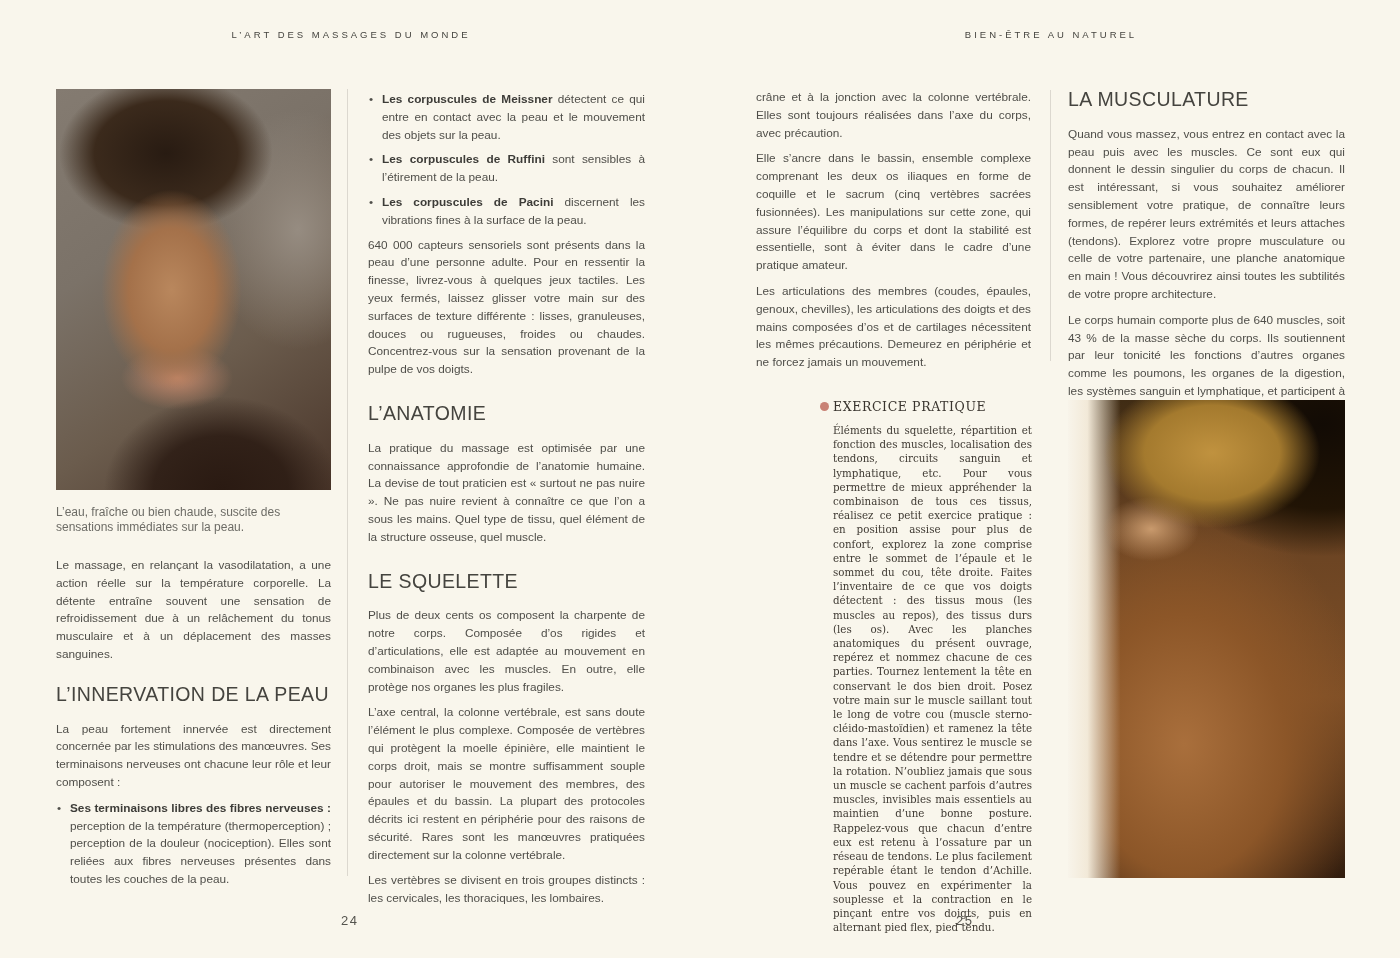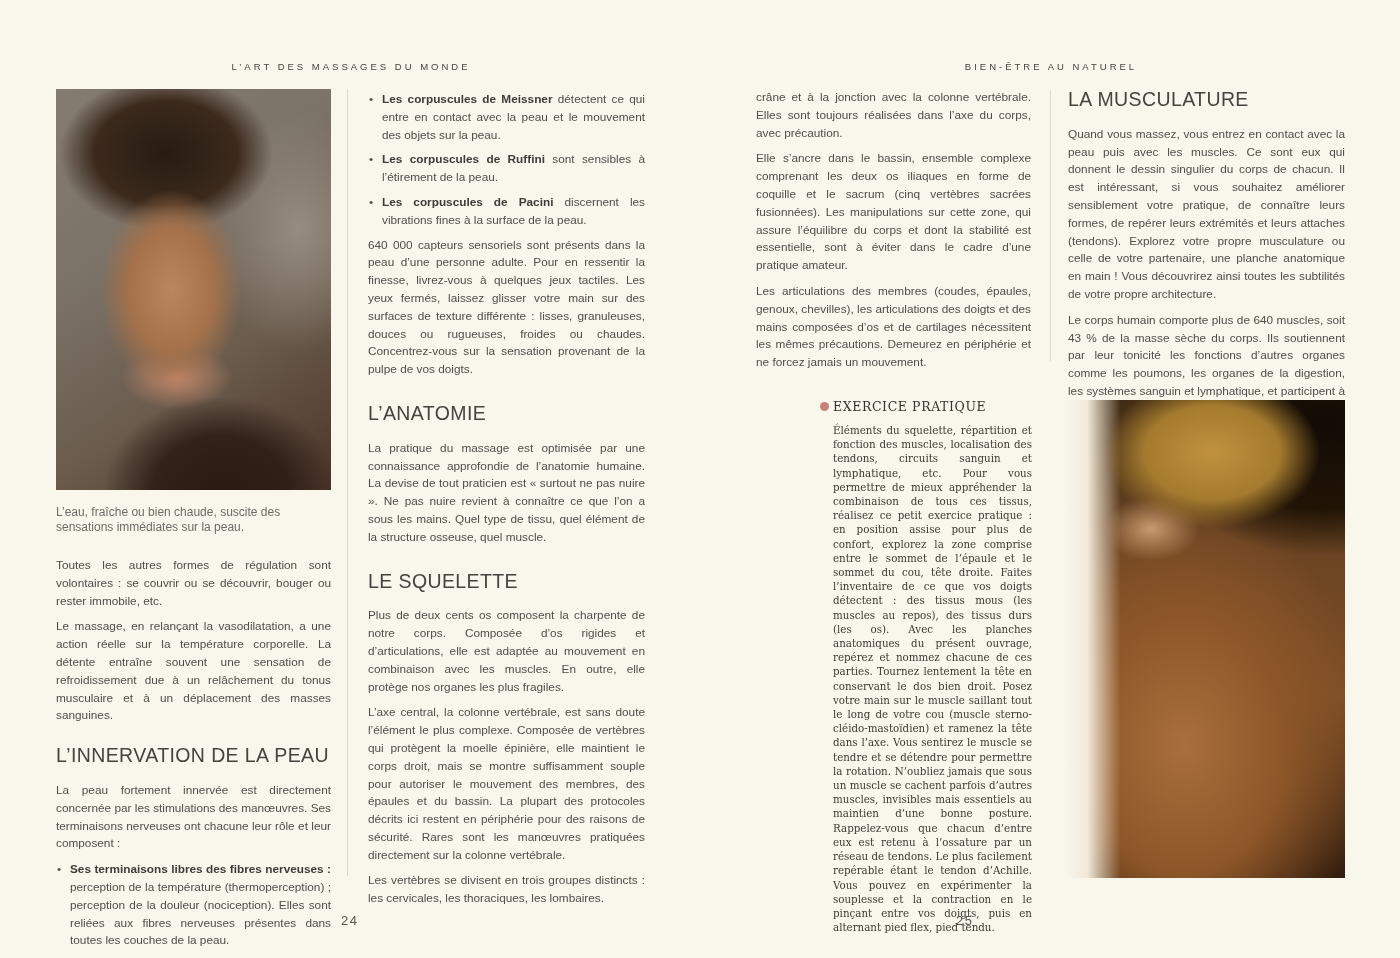--- a/index.html
+++ b/index.html
@@ -7,21 +7,21 @@
     width:1400px;height:958px;position:relative;overflow:hidden;
     background:#f9f6ec;
     font-family:"Liberation Sans",sans-serif;
     color:#4f4e49;
   }
   .spread{position:absolute;inset:0;}
 
   
   .running-head{
     position:absolute;top:29px;font-size:9.5px;letter-spacing:3px;
-    color:#45443f;font-weight:500;text-align:center;text-transform:uppercase;margin-top:32px;
+    color:#45443f;font-weight:500;text-align:center;text-transform:uppercase;
   }
   .rh-left{left:56px;width:590px;}
   .rh-right{left:756px;width:590px;}
 
   
   .photo{position:absolute;}
   .photo1{
     left:56px;top:89px;width:275px;height:401px;
     background:
       radial-gradient(ellipse 150px 120px at 60% 100%, #2a1a12 0%, rgba(42,26,18,.85) 45%, rgba(42,26,18,0) 78%),
@@ -105,21 +105,20 @@
 
 <div class="spread">
 
   <div class="running-head rh-left">L’ART DES MASSAGES DU MONDE</div>
   <div class="running-head rh-right">BIEN-ÊTRE AU NATUREL</div>
 
   <div class="photo photo1"></div>
   <div class="caption">L’eau, fraîche ou bien chaude, suscite des sensations immédiates sur la peau.</div>
 
   <div class="col col1">
-    <p>Toutes les autres formes de régulation sont volontaires : se couvrir ou se découvrir, bouger ou rester immobile, etc.</p>
     <p>Le massage, en relançant la vasodilatation, a une action réelle sur la température corporelle. La détente entraîne souvent une sensation de refroidissement due à un relâchement du tonus musculaire et à un déplacement des masses sanguines.</p>
     <h2 class="section">L’INNERVATION DE LA PEAU</h2>
     <p>La peau fortement innervée est directement concernée par les stimulations des manœuvres. Ses terminaisons nerveuses ont chacune leur rôle et leur composent :</p>
     <ul class="dotlist">
       <li><span class="b">Ses terminaisons libres des fibres nerveuses :</span><span> perception de la température (thermoperception) ; perception de la douleur (nociception). Elles sont reliées aux fibres nerveuses présentes dans toutes les couches de la peau.</span></li>
     </ul>
   </div>
 
   <div class="vdiv vdiv1"></div>
 

